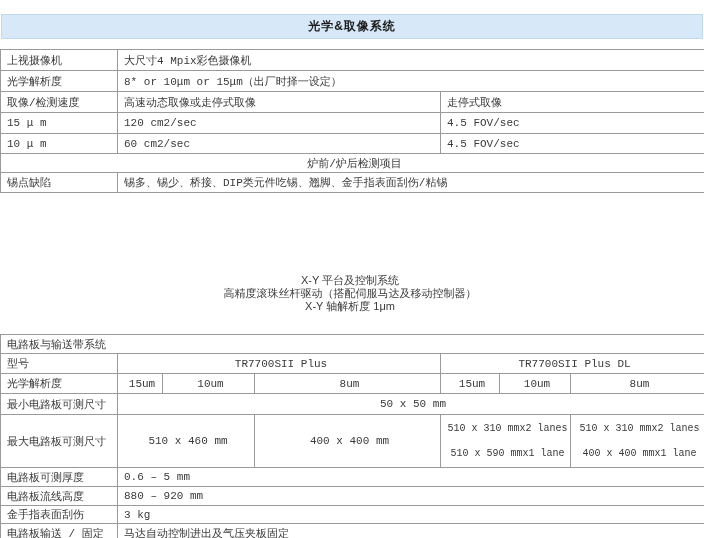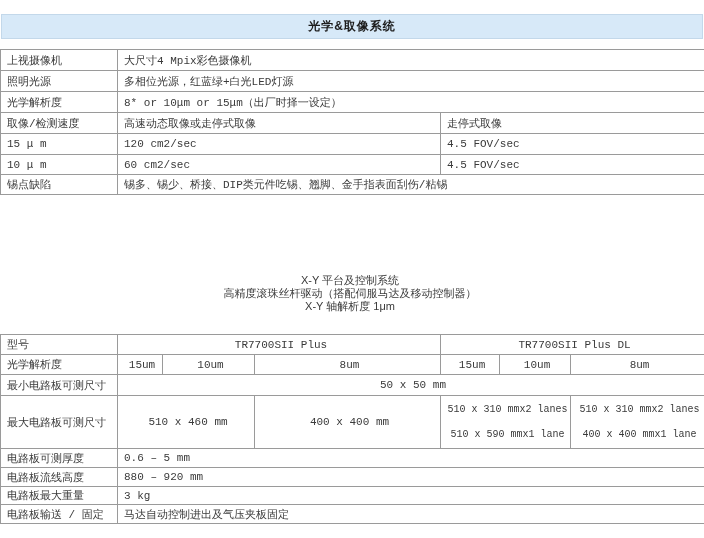--- a/index.html
+++ b/index.html
@@ -50,41 +50,40 @@
         <col style="width:117px">
         <col style="width:323px">
         <col style="width:264px">
       </colgroup>
     <tbody>
         <tr class="h21">
       <td>上视摄像机</td>
       <td colspan="2">大尺寸4 Mpix彩色摄像机</td>
     </tr>
     <tr class="h21">
-      <td>照明光源</td>
-      <td colspan="2">多相位光源，红蓝绿+白光LED灯源</td>
-    </tr>
-    <tr class="h21">
       <td>光学解析度</td>
       <td colspan="2">8* or 10μm or 15μm（出厂时择一设定）</td>
     </tr>
     <tr class="h21">
       <td>取像/检测速度</td>
       <td>高速动态取像或走停式取像</td>
       <td>走停式取像</td>
     </tr>
     <tr class="h21">
       <td>15 μ m</td>
       <td>120 cm2/sec</td>
       <td>4.5  FOV/sec</td>
     </tr>
     <tr class="h20">
       <td>10 μ m</td>
       <td>60 cm2/sec</td>
       <td>4.5  FOV/sec</td>
+    </tr>
+    <tr class="h19">
+      <td colspan="3" class="c">炉前/炉后检测项目</td>
     </tr>
     <tr class="h20">
       <td>锡点缺陷</td>
       <td colspan="2">锡多、锡少、桥接、DIP类元件吃锡、翘脚、金手指表面刮伤/粘锡</td>
     </tr>
   </tbody>
     </table>
 
   <div class="xy-block">
     <div>X-Y 平台及控制系统</div>
@@ -96,20 +95,23 @@
     <colgroup>
       <col style="width:117px">
         <col style="width:45px">
         <col style="width:92px">
         <col style="width:186px">
       <col style="width:59px">
         <col style="width:71px">
         <col style="width:134px">
     </colgroup>
     <tbody>
+        <tr class="h19">
+      <td colspan="7">电路板与输送带系统</td>
+    </tr>
     <tr class="h20">
       <td>型号</td>
       <td colspan="3" class="c">TR7700SII  Plus</td>
       <td colspan="3" class="c">TR7700SII  Plus  DL</td>
     </tr>
     <tr class="h20">
       <td>光学解析度</td>
       <td class="c">15um</td>
       <td class="c">10um</td>
       <td class="c">8um</td>
@@ -136,21 +138,21 @@
     </tr>
     <tr class="h19">
       <td>电路板可测厚度</td>
       <td colspan="6">0.6  –  5 mm</td>
     </tr>
     <tr class="h19">
       <td>电路板流线高度</td>
       <td colspan="6">880 – 920 mm</td>
     </tr>
     <tr class="h18">
-      <td>电路板最大重量</td>
+      <td>金手指表面刮伤</td>
       <td colspan="6">3  kg</td>
     </tr>
     <tr class="h19">
       <td>电路板输送 / 固定</td>
       <td colspan="6">马达自动控制进出及气压夹板固定</td>
     </tr>
   </tbody>
     </table>
 
 </div>

